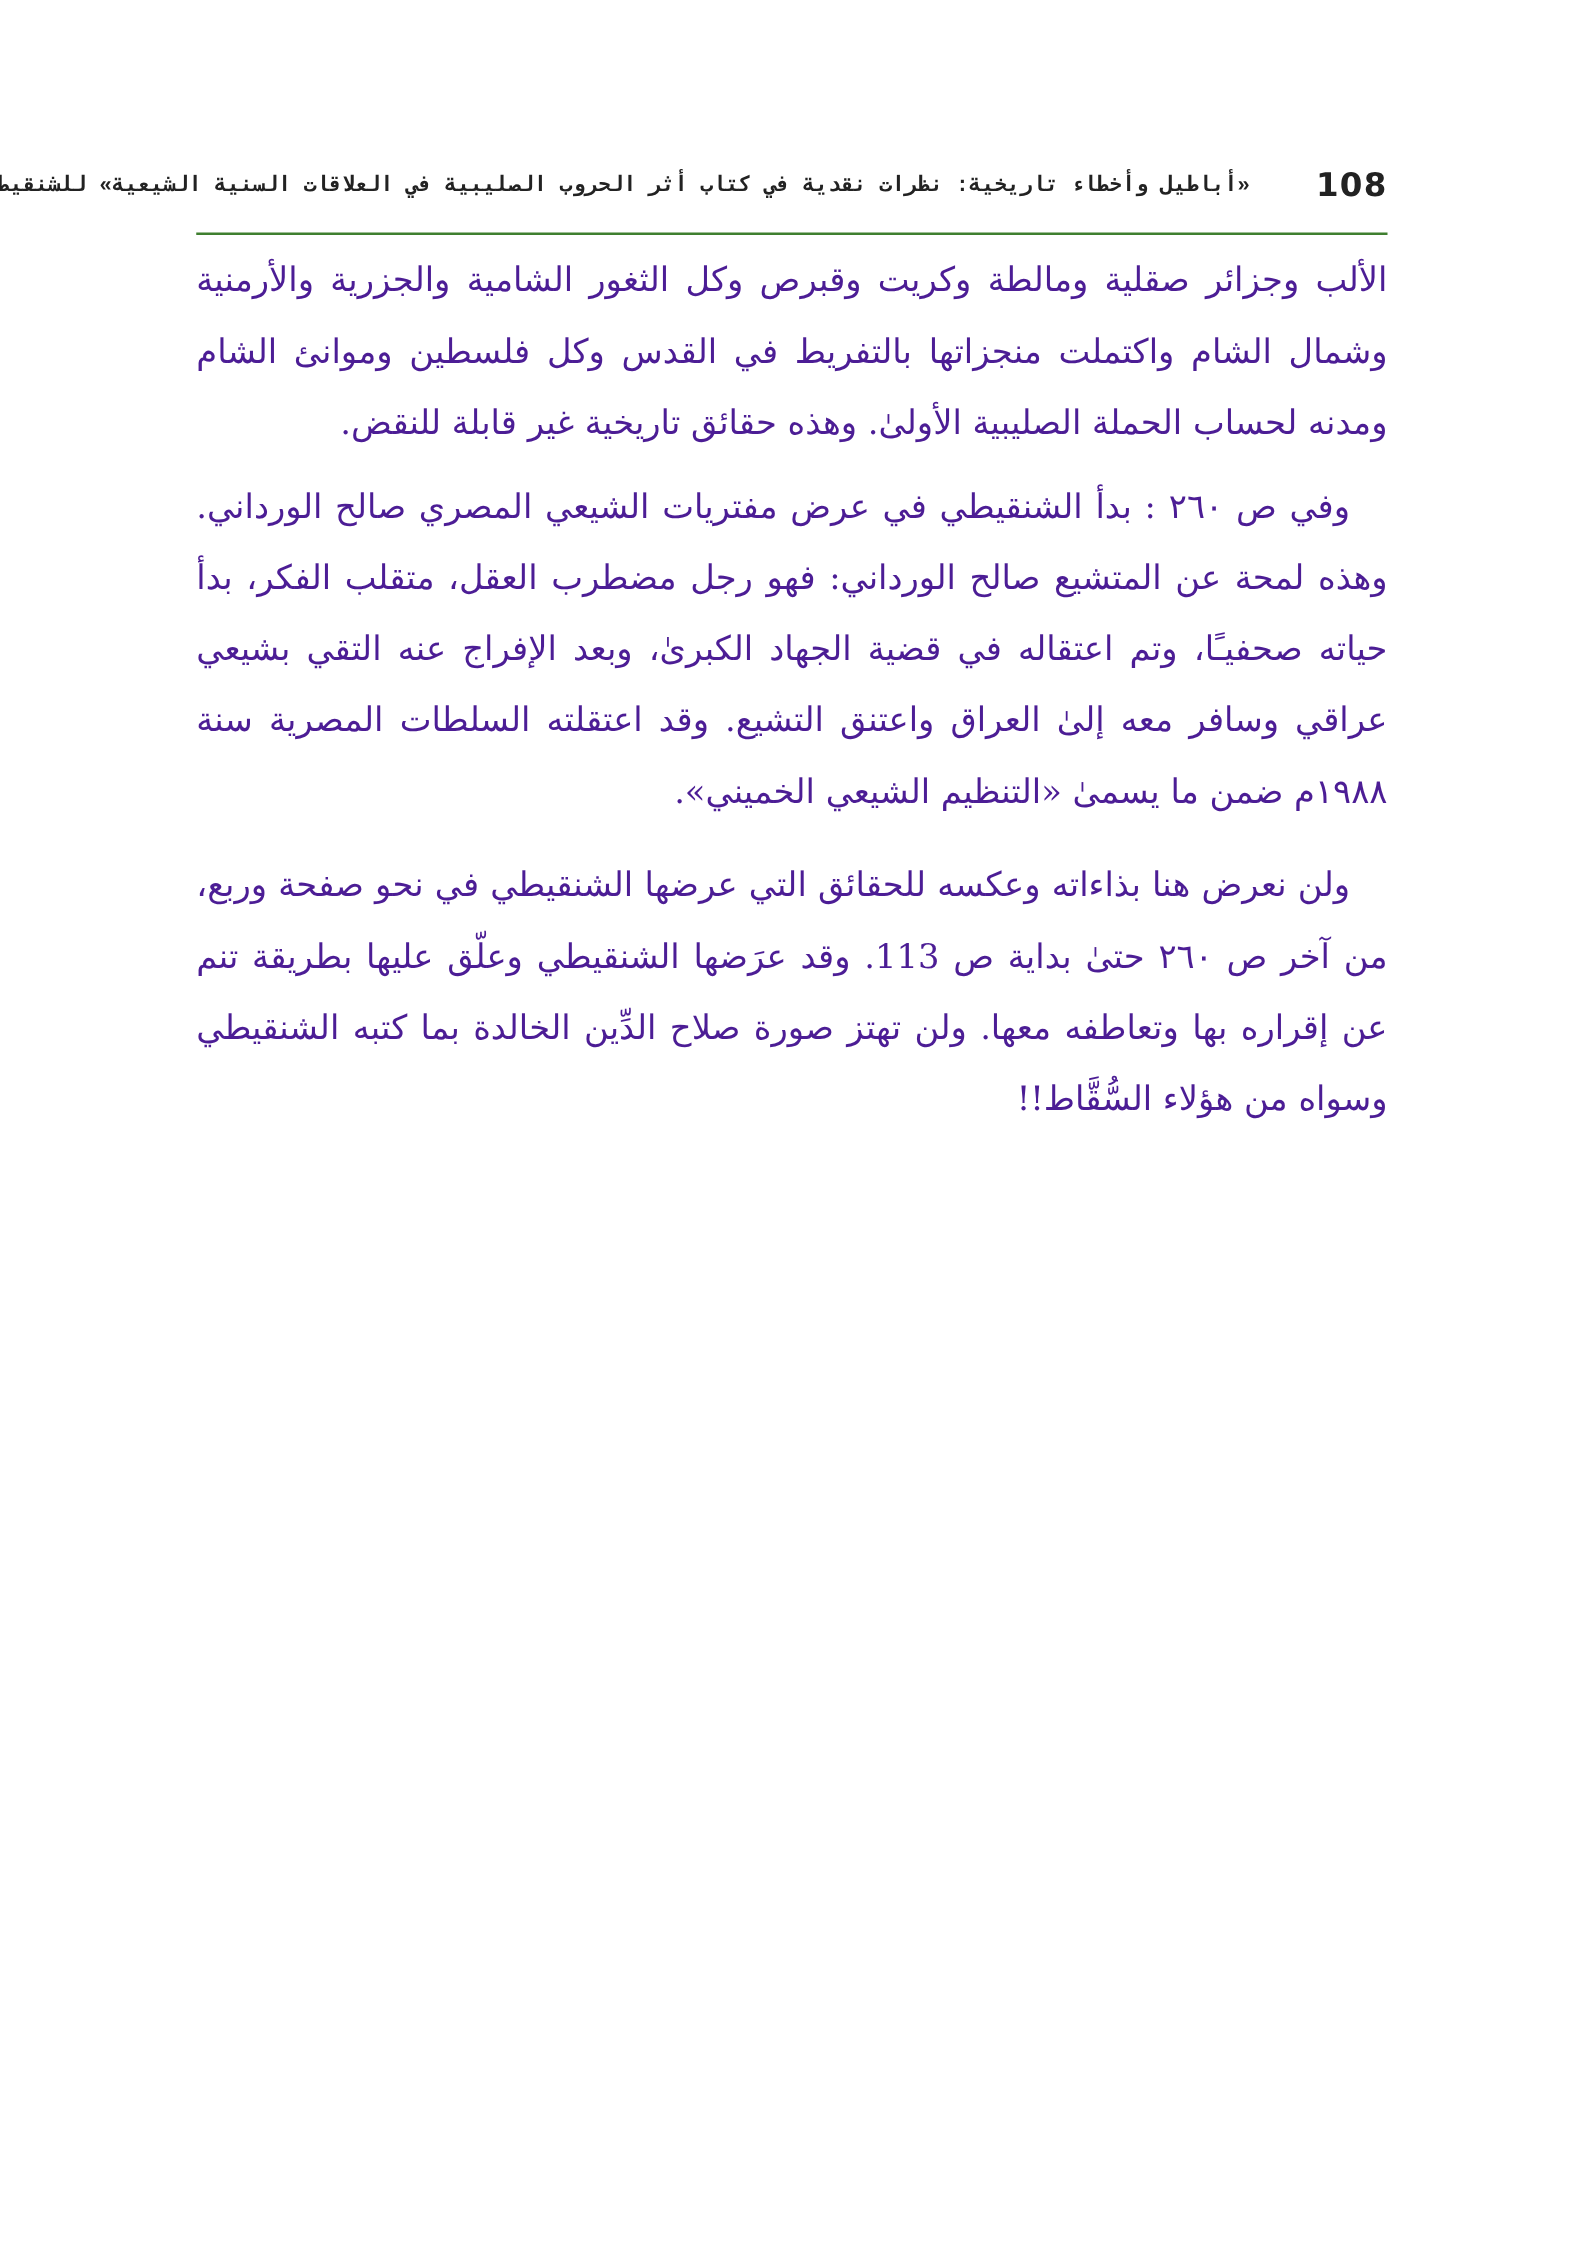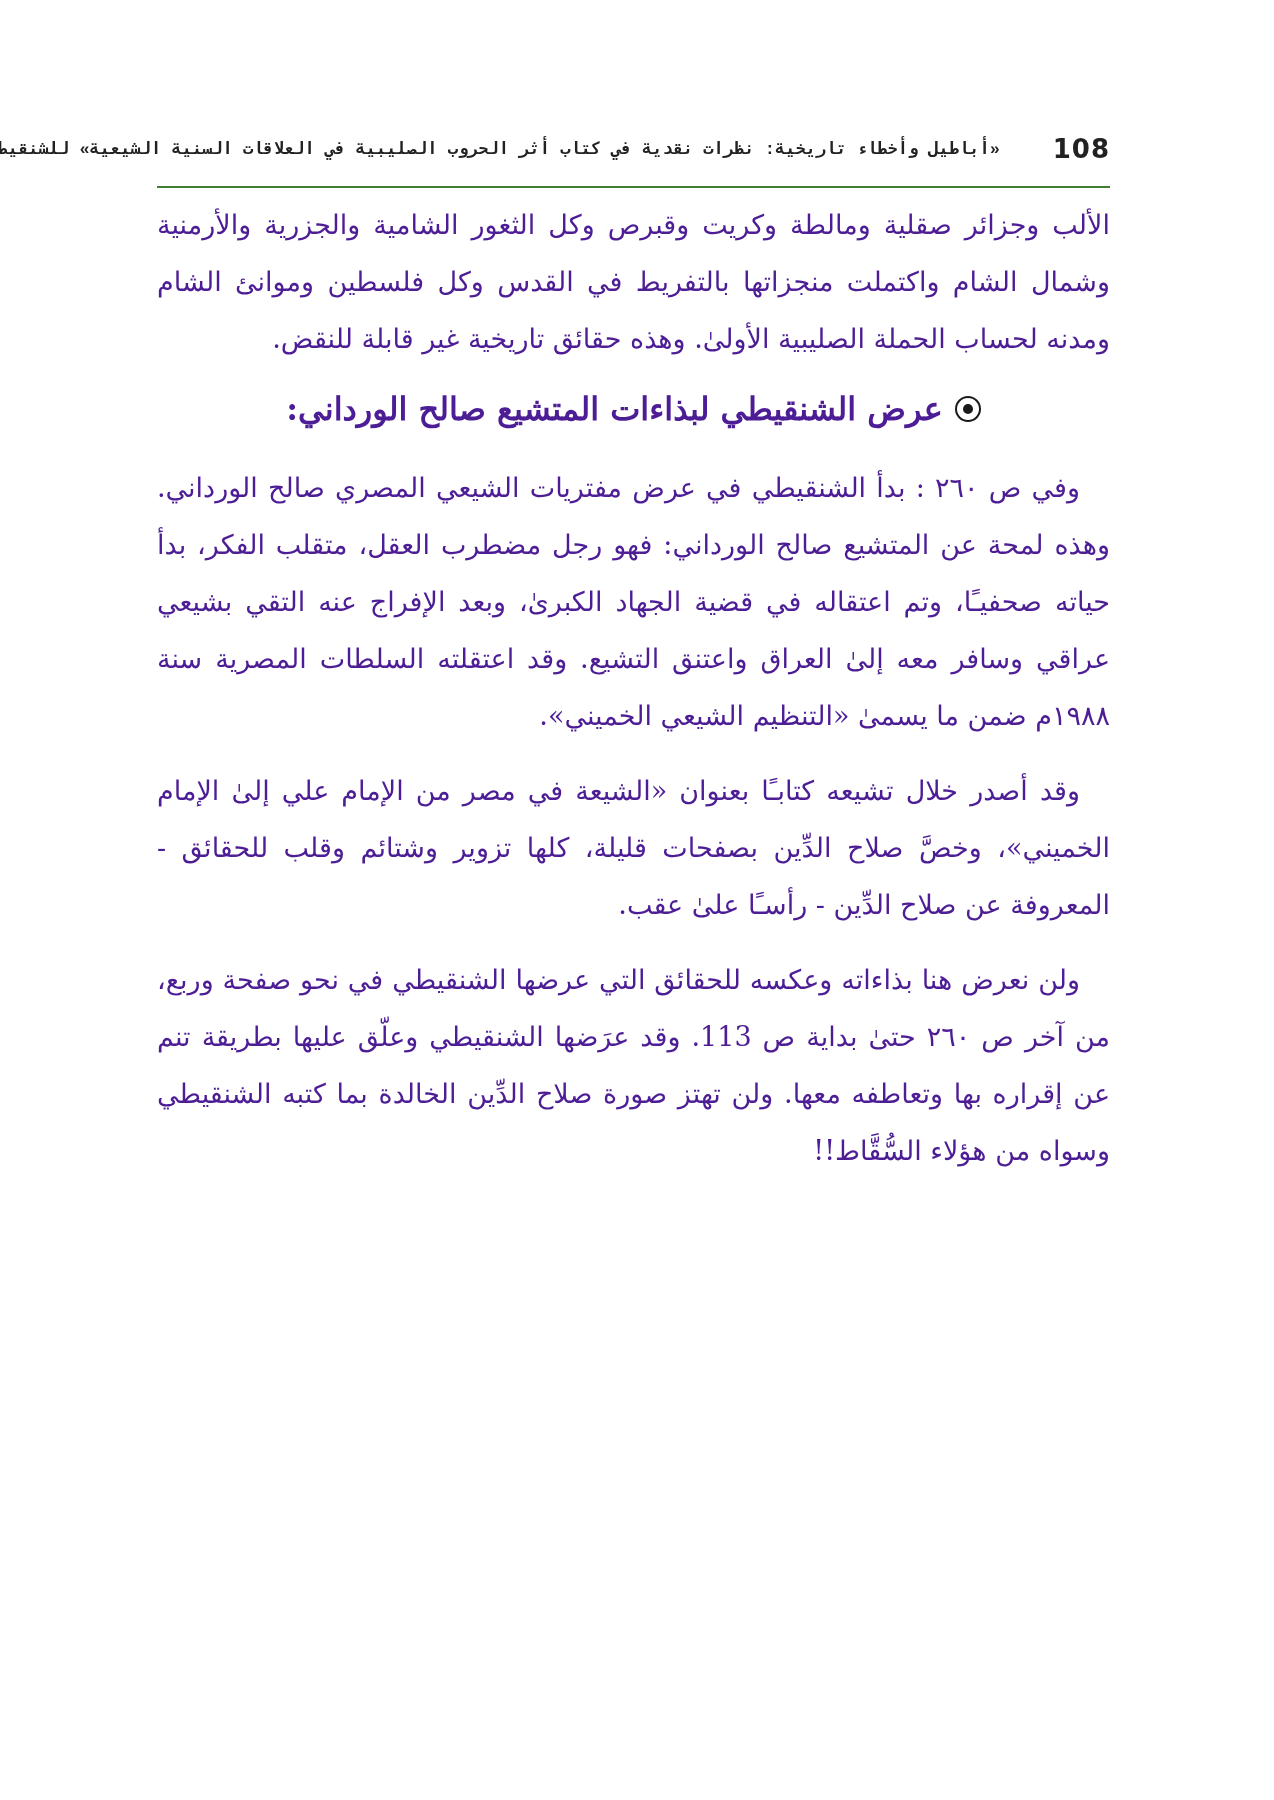--- a/index.html
+++ b/index.html
@@ -121,23 +121,18 @@
   <div class="running-header">
     <span class="page-number">108</span>
     <span class="header-title">«أباطيل وأخطاء تاريخية: نظرات نقدية في كتاب أثر الحروب الصليبية في العلاقات السنية الشيعية» للشنقيطي</span>
   </div>
 
   <div class="header-rule" style="background: rgb(63, 127, 47);"></div>
 
   <div class="body-text">
     <p class="para first">الألب وجزائر صقلية ومالطة وكريت وقبرص وكل الثغور الشامية والجزرية والأرمنية وشمال الشام واكتملت منجزاتها بالتفريط في القدس وكل فلسطين وموانئ الشام ومدنه لحساب الحملة الصليبية الأولىٰ. وهذه حقائق تاريخية غير قابلة للنقض.</p>
 
-    <h2 class="section-heading">
-      <span class="bullet-icon"></span>
-      <span>عرض الشنقيطي لبذاءات المتشيع صالح الورداني:</span>
-    </h2>
 
     <p class="para indent">وفي ص ٢٦٠ : بدأ الشنقيطي في عرض مفتريات الشيعي المصري صالح الورداني. وهذه لمحة عن المتشيع صالح الورداني: فهو رجل مضطرب العقل، متقلب الفكر، بدأ حياته صحفيـًا، وتم اعتقاله في قضية الجهاد الكبرىٰ، وبعد الإفراج عنه التقي بشيعي عراقي وسافر معه إلىٰ العراق واعتنق التشيع. وقد اعتقلته السلطات المصرية سنة ١٩٨٨م ضمن ما يسمىٰ «التنظيم الشيعي الخميني».</p>
-    <p class="para indent">وقد أصدر خلال تشيعه كتابـًا بعنوان «الشيعة في مصر من الإمام علي إلىٰ الإمام الخميني»، وخصَّ صلاح الدِّين بصفحات قليلة، كلها تزوير وشتائم وقلب للحقائق - المعروفة عن صلاح الدِّين - رأسـًا علىٰ عقب.</p>
     <p class="para indent">ولن نعرض هنا بذاءاته وعكسه للحقائق التي عرضها الشنقيطي في نحو صفحة وربع، من آخر ص ٢٦٠ حتىٰ بداية ص 113. وقد عرَضها الشنقيطي وعلّق عليها بطريقة تنم عن إقراره بها وتعاطفه معها. ولن تهتز صورة صلاح الدِّين الخالدة بما كتبه الشنقيطي وسواه من هؤلاء السُّقَّاط!!</p>
   </div>
 
 </div>
 
 </body></html>

